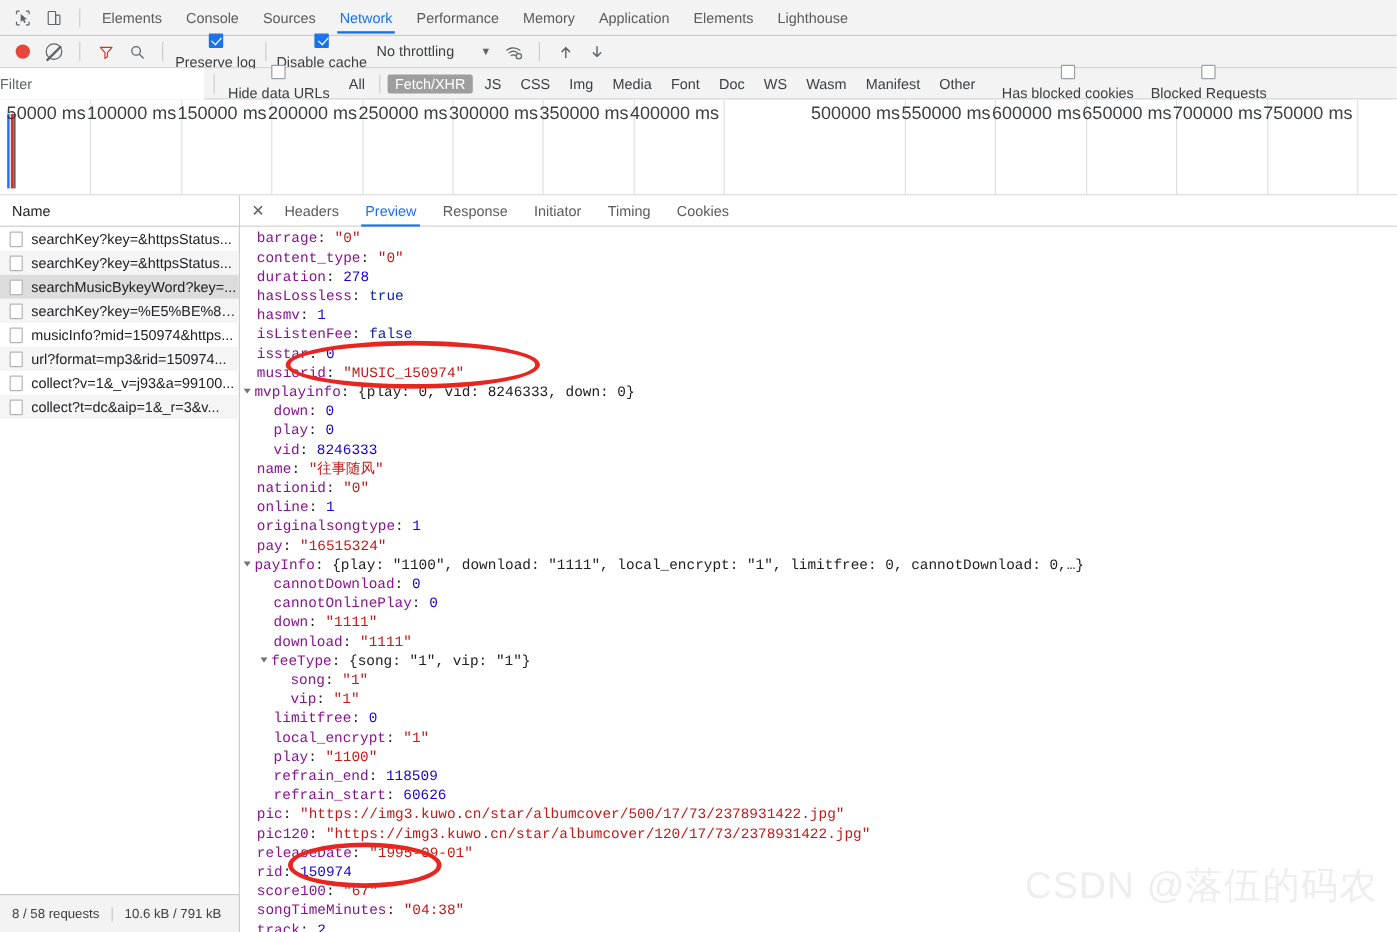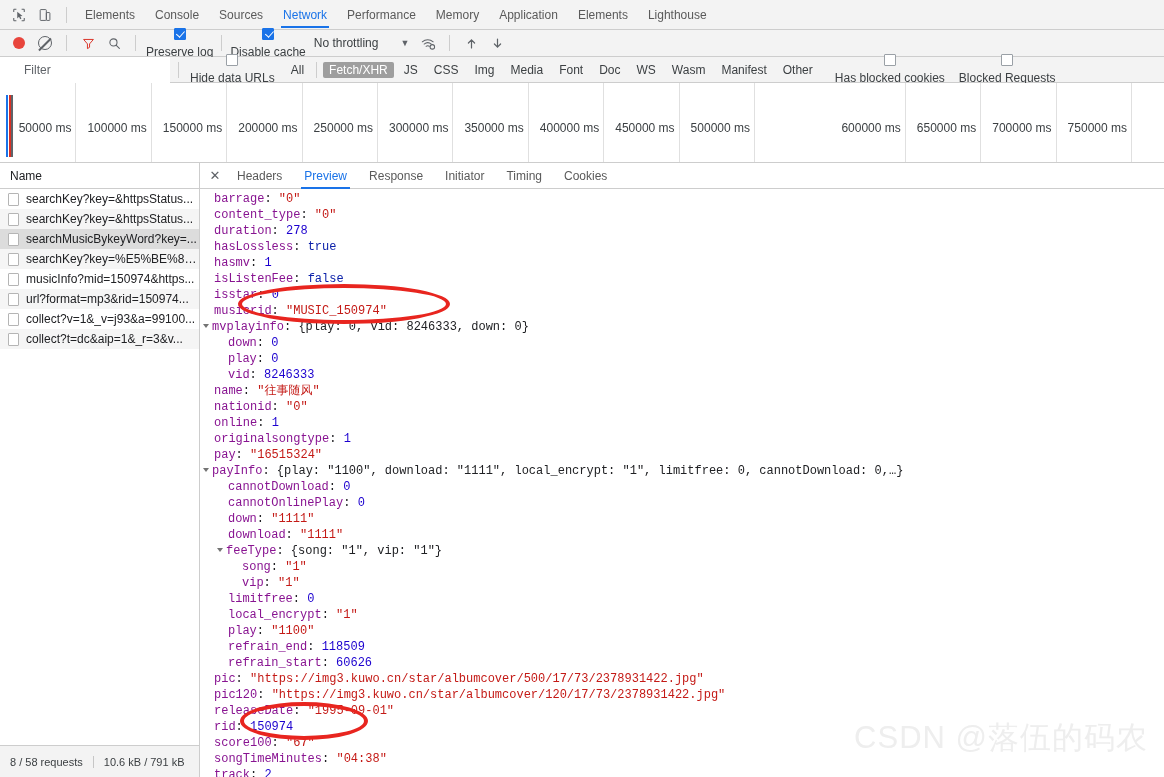--- a/index.html
+++ b/index.html
@@ -75,21 +75,21 @@
   .filter-bar {
     height: 26px; min-height: 26px;
     background: #f3f3f3;
     border-bottom: 1px solid #cdcdcd;
     display: flex; align-items: center;
   }
   .filter-input {
     width: 170px; height: 26px;
     border: none; outline: none;
     background: #fff;
-    padding-left: 24px;
+    padding-left: 0;
     font-family: "Liberation Sans", sans-serif;
     font-size: 12px; color: #4c1d95;
   }
   .filter-input::placeholder { color: #5f6368; }
   .ftype {
     padding: 1px 6px; font-size: 12px; color: #3c4043;
     cursor: pointer; border-radius: 2px; margin: 0 2px; white-space: nowrap;
   }
   .ftype.sel { background: #9e9e9e; color: #fff; }
 
@@ -99,21 +99,21 @@
     background: #fff;
     border-bottom: 1px solid #cdcdcd;
     position: relative; overflow: hidden;
   }
   .ruler-cell {
     position: absolute; top: 0; bottom: 0;
     border-right: 1px solid #e0e0e0;
   }
   .ruler-cell span {
     position: absolute; right: 4px; top: 3px;
-    font-size: 12px; color: #3c4043; white-space: nowrap; margin-top: 35px;
+    font-size: 15px; color: #3c4043; white-space: nowrap;
   }
   .ov-bar { position: absolute; width: 2px; }
 
   
   .main { flex: 1; display: flex; min-height: 0; position: relative; }
 
   .req-pane {
     width: 200px; min-width: 200px;
     border-right: 1px solid #cdcdcd;
     display: flex; flex-direction: column;
@@ -360,25 +360,25 @@
       </div>
       <div class="ruler-cell" style="left: 378px; width: 75.4px;">
         <span>300000 ms</span>
       </div>
       <div class="ruler-cell" style="left: 453.4px; width: 75.4px;">
         <span>350000 ms</span>
       </div>
       <div class="ruler-cell" style="left: 528.8px; width: 75.4px;">
         <span>400000 ms</span>
       </div>
-      <div class="ruler-cell" style="left: 604.2px; width: 75.4px;">
-        <span>450000 ms</span>
-      </div>
       <div class="ruler-cell" style="left: 679.6px; width: 75.4px;">
         <span>500000 ms</span>
+      </div>
+      <div class="ruler-cell" style="left: 755px; width: 75.4px;">
+        <span>550000 ms</span>
       </div>
       <div class="ruler-cell" style="left: 830.4px; width: 75.4px;">
         <span>600000 ms</span>
       </div>
       <div class="ruler-cell" style="left: 905.8px; width: 75.4px;">
         <span>650000 ms</span>
       </div>
       <div class="ruler-cell" style="left: 981.2px; width: 75.4px;">
         <span>700000 ms</span>
       </div>

